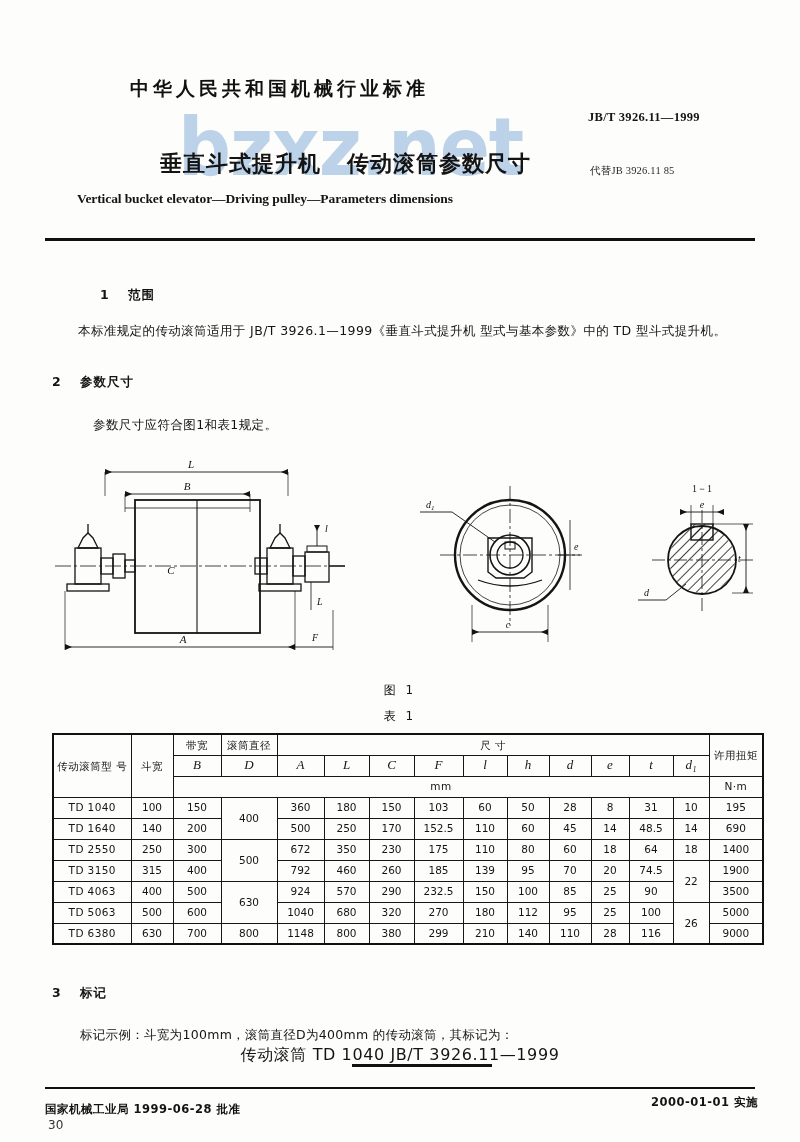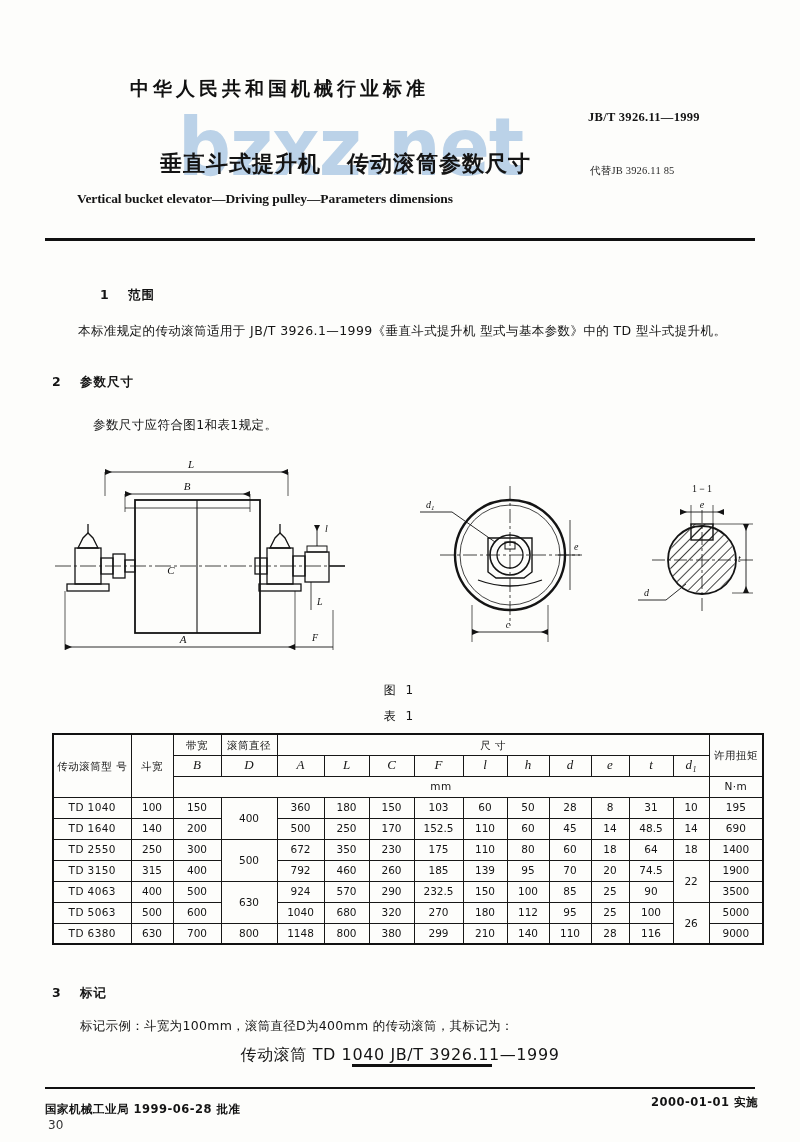--- a/index.html
+++ b/index.html
@@ -166,20 +166,21 @@
     margin-left: 48px;
   }
   .outer-box { border: 2px solid #111; }
 
   
   .mark-example {
     position: absolute;
     font-family: "DejaVu Sans", sans-serif;
     font-size: 12.5px;
     letter-spacing: 0.3px;
+    margin-top: 9px;
   }
   .mark-code {
     position: absolute;
     font-family: "DejaVu Sans", sans-serif;
     font-size: 16px;
     letter-spacing: 0.6px;
     text-align: center;
     width: 100%;
   }
   .mark-underline {

